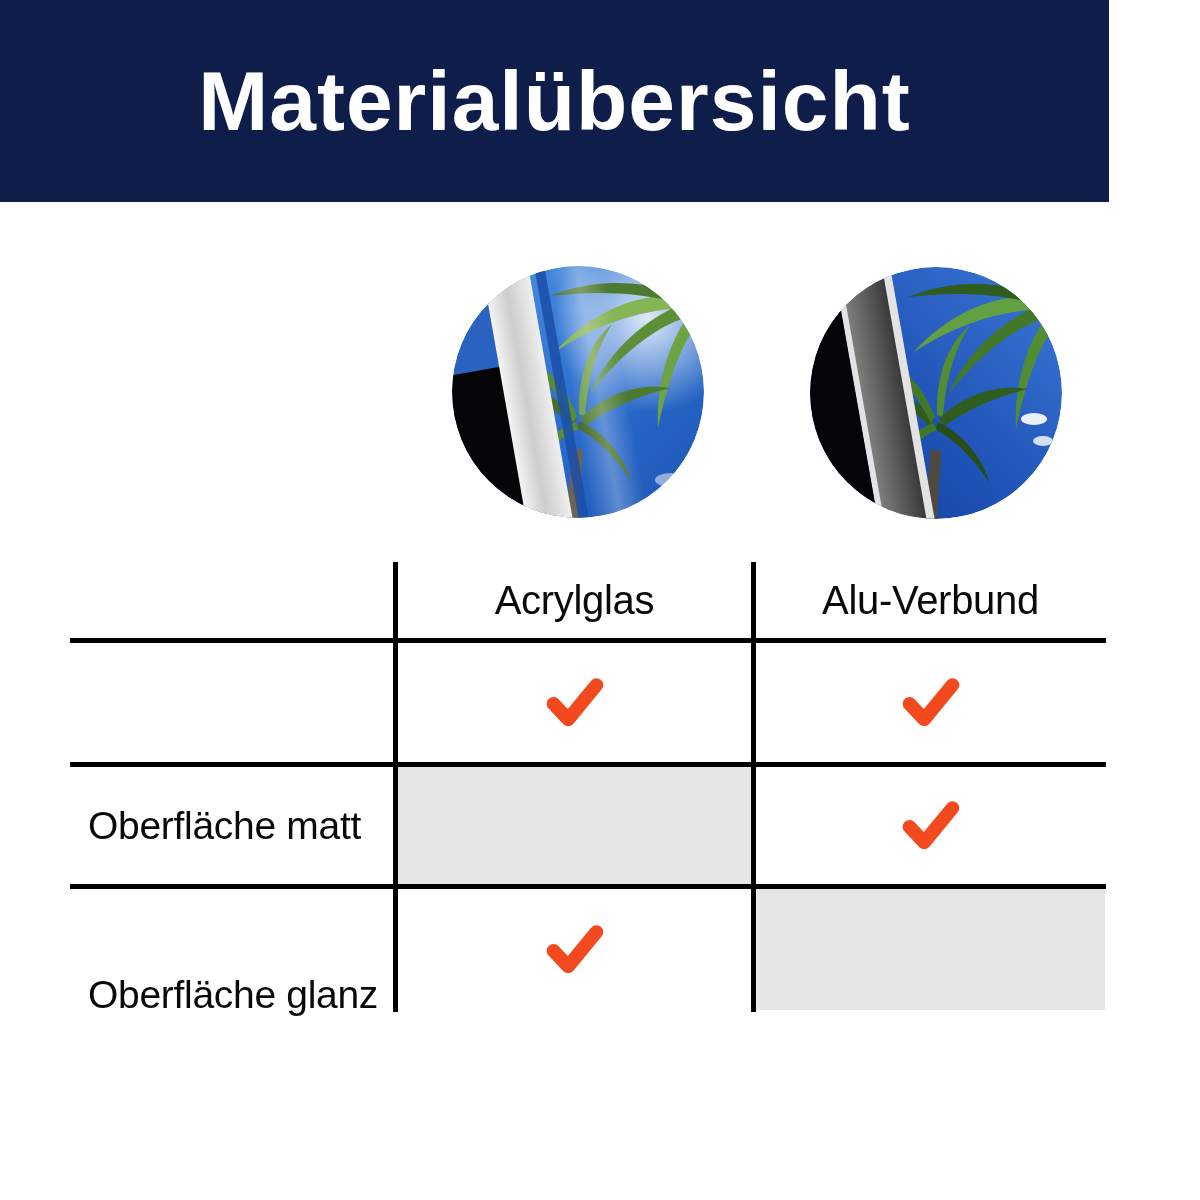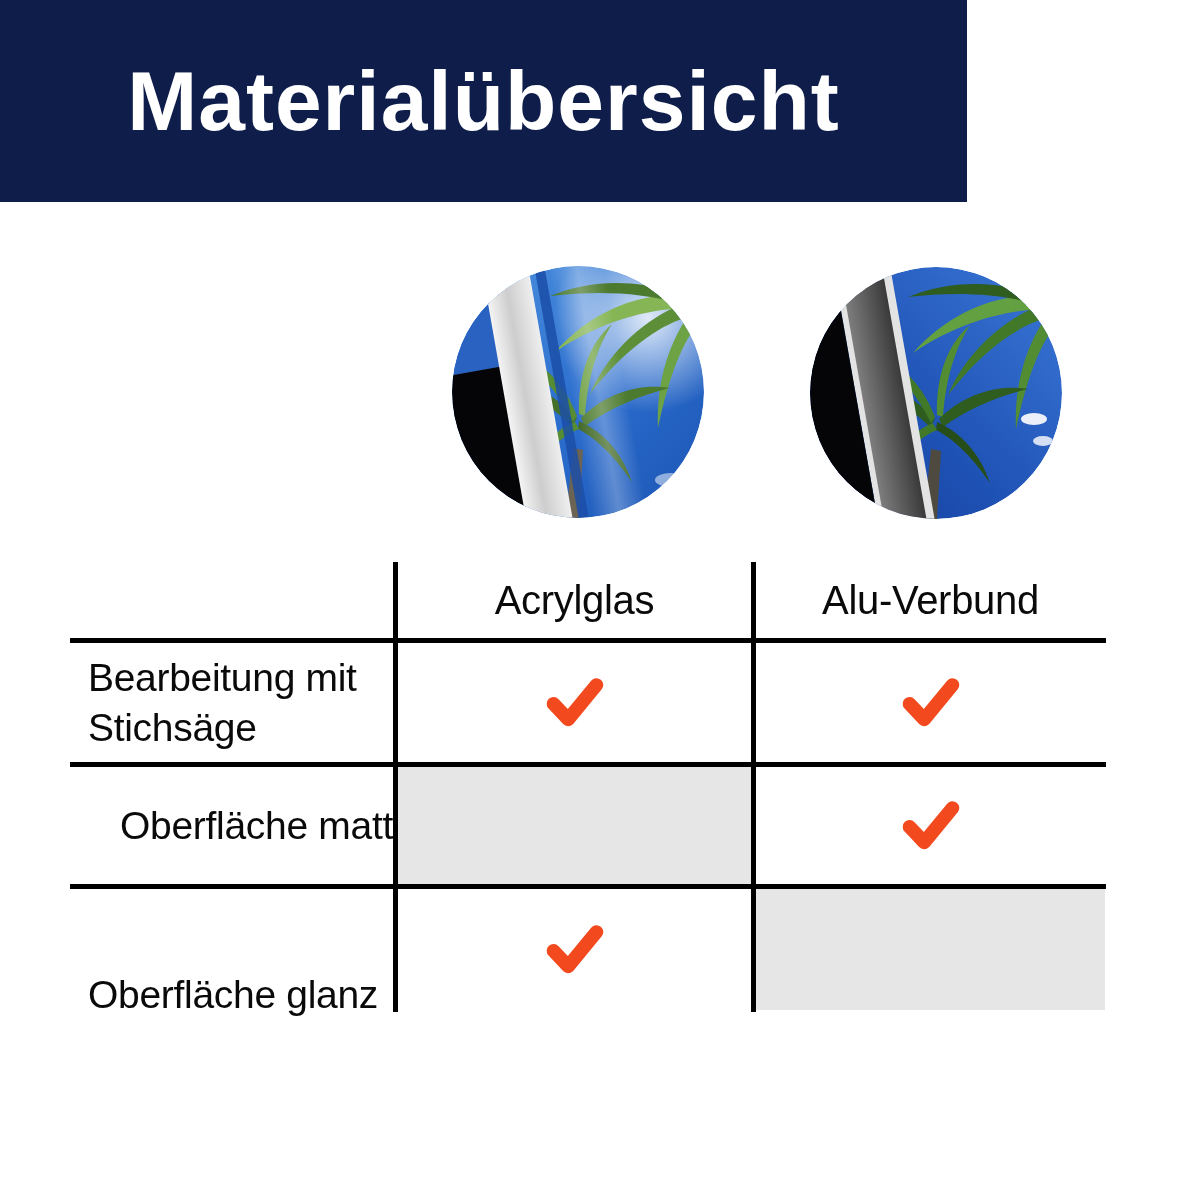--- a/index.html
+++ b/index.html
@@ -2,21 +2,21 @@
 <html style="--navy: #0f1d4b; --orange: #f24a1e; --gray: #e6e6e6; --line: #000000;"><head>
 <meta charset="utf-8">
 <style>
   html,body{margin:0;padding:0;background:#ffffff;}
   .stage{
     position:relative;width:1200px;height:1200px;background:#fff;overflow:hidden;
     font-family:"Liberation Sans", sans-serif;color:#0a0a0a;
   }
   
   .banner{
-    position:absolute;left:0;top:0;width:967px;height:202px;
+    position:absolute;left:0;top:0;width:1109px;height:202px;
     background:var(--navy,#0f1d4b);
     display:flex;align-items:center;justify-content:center;
   }
   .banner h1{
     margin:0;color:#ffffff;font-size:84px;font-weight:bold;letter-spacing:1px;
   }
   
   .circle{position:absolute;border-radius:50%;overflow:hidden;}
   .circle svg{display:block;}
   .circle.acr{left:452px;top:266px;width:252px;height:252px;}
@@ -33,21 +33,21 @@
     position:absolute;top:562px;height:76px;display:flex;align-items:center;justify-content:center;
     font-size:40px;letter-spacing:-0.3px;
   }
   .th1{left:398px;width:353px;}
   .th2{left:756px;width:349px;}
   .rowlabel{
     position:absolute;left:80px;width:312px;display:flex;align-items:center;
     font-size:39px;line-height:50px;letter-spacing:-0.3px;padding-left:8px;box-sizing:border-box;
   }
   .rl0{top:643px;height:119px;}
-  .rl1{top:767px;height:117px;margin-left:32px;}
+  .rl1{top:767px;height:117px;}
   .rl2{top:934px;height:121px;}
   
   .cell{position:absolute;display:flex;align-items:center;justify-content:center;}
   .c00{left:398px;top:643px;width:353px;height:119px;}
   .c01{left:756px;top:643px;width:349px;height:119px;}
   .c10{left:398px;top:767px;width:353px;height:117px;}
   .c11{left:756px;top:767px;width:349px;height:117px;}
   .c20{left:398px;top:889px;width:353px;height:121px;}
   .c21{left:756px;top:889px;width:349px;height:121px;}
   .cell .check{width:60px;height:50px;color:var(--orange,#f24a1e);display:none;}
@@ -171,21 +171,20 @@
 
   <div class="vline v1"></div>
   <div class="vline v2"></div>
   <div class="hline h1"></div>
   <div class="hline h2"></div>
   <div class="hline h3"></div>
 
   <div class="th th2">Alu-Verbund</div>
   <div class="th th1">Acrylglas</div>
 
-  <div class="rowlabel rl0">Bearbeitung mit Stichsäge</div>
   <div class="rowlabel rl1">Oberfläche matt</div>
   <div class="rowlabel rl2">Oberfläche glanz</div>
 
   <div class="cell c00 cell-check">
     <svg class="check" viewBox="0 0 70 58">
         <path d="M10 30 L27 48 L60 8" fill="none" stroke="currentColor" stroke-width="16" stroke-linecap="round" stroke-linejoin="round"></path>
       </svg>
   </div>
   <div class="cell c01 cell-check">
     <svg class="check" viewBox="0 0 70 58">

